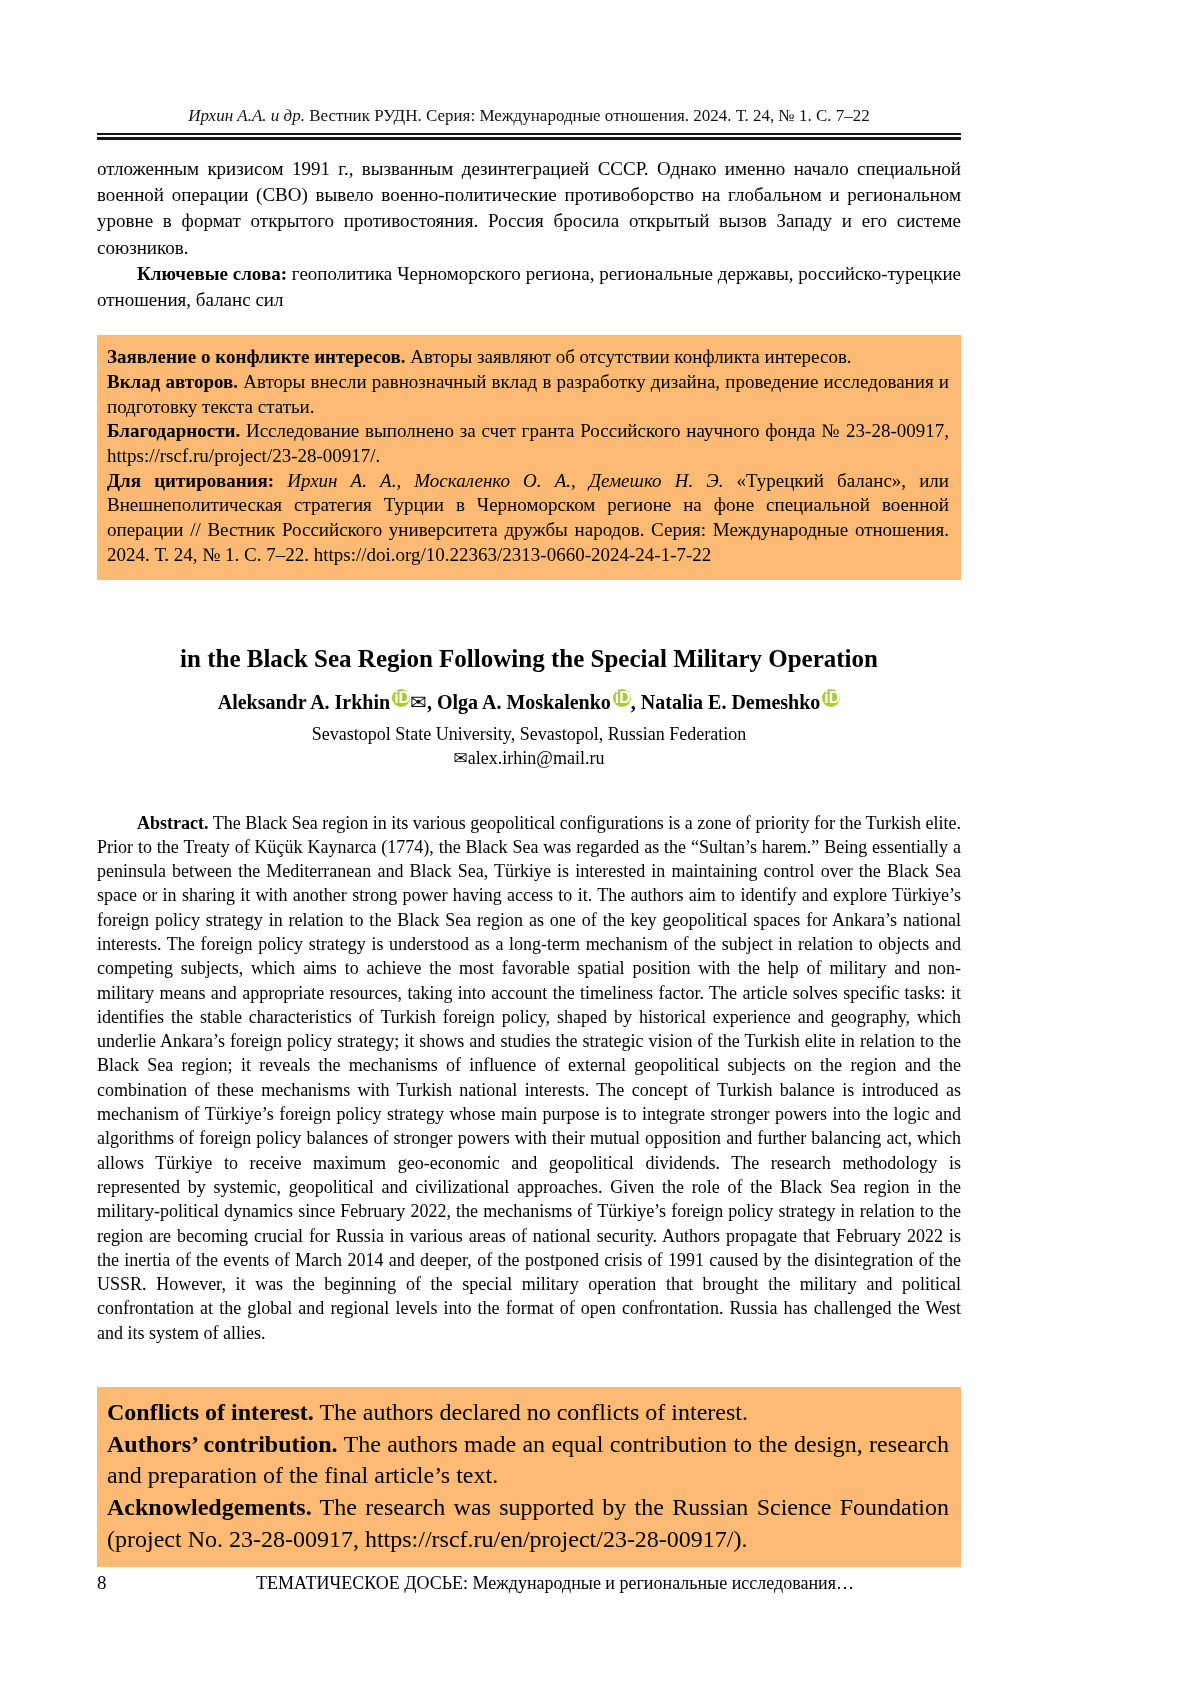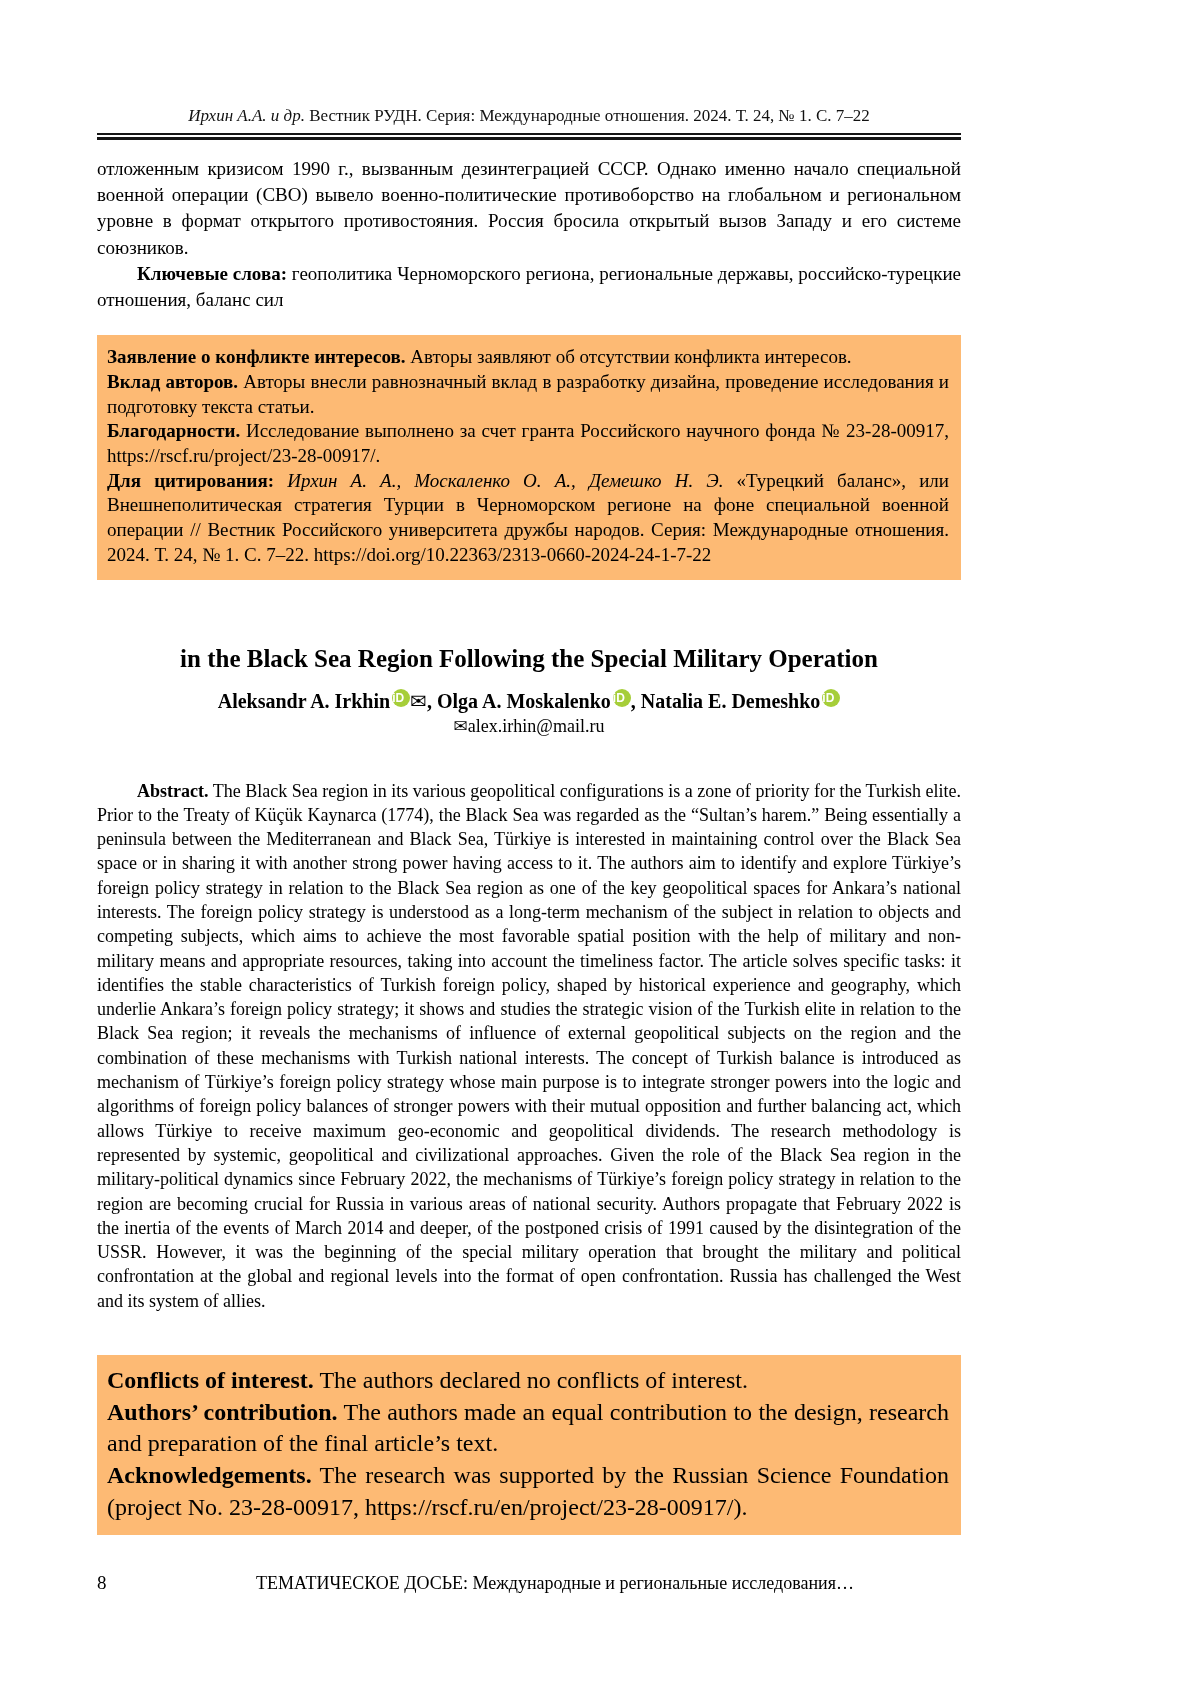--- a/index.html
+++ b/index.html
@@ -19,23 +19,23 @@
   .indent{text-indent:40px;}
   .graybox{background:#fdba74;margin-top:22px;padding:10px 12px 12px 10px;}
   .graybox p{text-align:justify;font-size:19px;line-height:1.3;}
   .graybox-en{margin-top:42px;}
   .graybox-en p{font-size:24px;line-height:1.32;}
   .title{margin:62px 0 0 0;text-align:center;font-size:25px;font-weight:bold;line-height:1.32;}
   .title .tline{display:block;}
   .authors{margin-top:14px;text-align:center;font-size:20px;font-weight:bold;}
   .orcid-icon{
     display:inline-block;width:18px;height:18px;border-radius:50%;
-    background:#a6ce39;color:#ffffff;text-align:left;
+    background:#a6ce39;color:#ffffff;text-align:right;
     font-family:"Liberation Sans", sans-serif;font-weight:bold;
-    font-size:12px;line-height:18px;vertical-align:6px;margin-left:2px;
+    font-size:16px;line-height:18px;vertical-align:6px;margin-left:2px;
   }
   .mail-glyph{font-family:"DejaVu Sans", sans-serif;font-weight:normal;font-size:20px;vertical-align:0px;}
   .affiliation{margin-top:10px;text-align:center;font-size:18px;}
   .email-line{margin-top:3px;text-align:center;font-size:18px;}
   .email-line .mail-glyph{font-size:17px;}
   .abstract{margin-top:42px;font-size:18px;line-height:1.35;text-align:justify;text-indent:40px;}
   .footer{
     position:absolute;left:97px;right:100px;top:1572px;
     display:flex;justify-content:space-between;align-items:baseline;
   }
@@ -45,37 +45,38 @@
   .it{font-style:italic;}
 </style>
 </head>
 <body>
 
 <div class="page">
 
   <div class="running-header"><span class="it">Ирхин А.А. и др. </span><span>Вестник РУДН. Серия: Международные отношения. 2024. Т. 24, № 1. С. 7–22</span></div>
   <div class="header-rule"></div>
 
-  <p class="body-ru just mt16">отложенным кризисом 1990 г., вызванным дезинтеграцией СССР. Однако именно начало специальной военной операции (СВО) вывело военно-политические противоборство на глобальном и региональном уровне в формат открытого противостояния. Россия бросила открытый вызов Западу и его системе союзников.</p>
+  <p class="body-ru just mt16">отложенным кризисом 1991 г., вызванным дезинтеграцией СССР. Однако именно начало специальной военной операции (СВО) вывело военно-политические противоборство на глобальном и региональном уровне в формат открытого противостояния. Россия бросила открытый вызов Западу и его системе союзников.</p>
 
   <p class="body-ru just indent"><b>Ключевые слова:</b><span> геополитика Черноморского региона, региональные державы, российско-турецкие отношения, баланс сил</span></p>
 
   <div class="graybox">
     <p><b>Заявление о конфликте интересов.</b><span> Авторы заявляют об отсутствии конфликта интересов.</span></p>
     <p><b>Вклад авторов.</b><span> Авторы внесли равнозначный вклад в разработку дизайна, проведение исследования и подготовку текста статьи.</span></p>
     <p><b>Благодарности.</b><span> Исследование выполнено за счет гранта Российского научного фонда № 23-28-00917, https://rscf.ru/project/23-28-00917/.</span></p>
     <p><b>Для цитирования:</b><span class="it"> Ирхин А. А., Москаленко О. А., Демешко Н. Э.</span><span> «Турецкий баланс», или Внешнеполитическая стратегия Турции в Черноморском регионе на фоне специальной военной операции // Вестник Российского университета дружбы народов. Серия: Международные отношения. 2024. Т. 24, № 1. С. 7–22. https://doi.org/10.22363/2313-0660-2024-24-1-7-22</span></p>
   </div>
 
   <h1 class="title">
       <span class="tline">in the Black Sea Region Following the Special Military Operation</span>
     </h1>
 
   <div class="authors"><span><span>Aleksandr A. Irkhin</span><span class="orcid-icon"><span>iD</span></span><span class="mail-glyph">✉</span></span><span>, </span><span><span>Olga A. Moskalenko</span><span class="orcid-icon"><span>iD</span></span></span><span>, </span><span><span>Natalia E. Demeshko</span><span class="orcid-icon"><span>iD</span></span></span></div>
 
+  <p class="affiliation">Sevastopol State University, Sevastopol, Russian Federation</p>
 
   <p class="email-line"><span class="mail-glyph">✉</span><span>alex.irhin@mail.ru</span></p>
 
   <p class="abstract"><b>Abstract.</b><span> The Black Sea region in its various geopolitical configurations is a zone of priority for the Turkish elite. Prior to the Treaty of Küçük Kaynarca (1774), the Black Sea was regarded as the “Sultan’s harem.” Being essentially a peninsula between the Mediterranean and Black Sea, Türkiye is interested in maintaining control over the Black Sea space or in sharing it with another strong power having access to it. The authors aim to identify and explore Türkiye’s foreign policy strategy in relation to the Black Sea region as one of the key geopolitical spaces for Ankara’s national interests. The foreign policy strategy is understood as a long-term mechanism of the subject in relation to objects and competing subjects, which aims to achieve the most favorable spatial position with the help of military and non-military means and appropriate resources, taking into account the timeliness factor. The article solves specific tasks: it identifies the stable characteristics of Turkish foreign policy, shaped by historical experience and geography, which underlie Ankara’s foreign policy strategy; it shows and studies the strategic vision of the Turkish elite in relation to the Black Sea region; it reveals the mechanisms of influence of external geopolitical subjects on the region and the combination of these mechanisms with Turkish national interests. The concept of Turkish balance is introduced as mechanism of Türkiye’s foreign policy strategy whose main purpose is to integrate stronger powers into the logic and algorithms of foreign policy balances of stronger powers with their mutual opposition and further balancing act, which allows Türkiye to receive maximum geo-economic and geopolitical dividends. The research methodology is represented by systemic, geopolitical and civilizational approaches. Given the role of the Black Sea region in the military-political dynamics since February 2022, the mechanisms of Türkiye’s foreign policy strategy in relation to the region are becoming crucial for Russia in various areas of national security. Authors propagate that February 2022 is the inertia of the events of March 2014 and deeper, of the postponed crisis of 1991 caused by the disintegration of the USSR. However, it was the beginning of the special military operation that brought the military and political confrontation at the global and regional levels into the format of open confrontation. Russia has challenged the West and its system of allies.</span></p>
 
 
   <div class="graybox graybox-en">
     <p><b>Conflicts of interest.</b><span> The authors declared no conflicts of interest.</span></p>
     <p><b>Authors’ contribution.</b><span> The authors made an equal contribution to the design, research and preparation of the final article’s text.</span></p>
     <p><b>Acknowledgements.</b><span> The research was supported by the Russian Science Foundation (project No. 23-28-00917, https://rscf.ru/en/project/23-28-00917/).</span></p>

